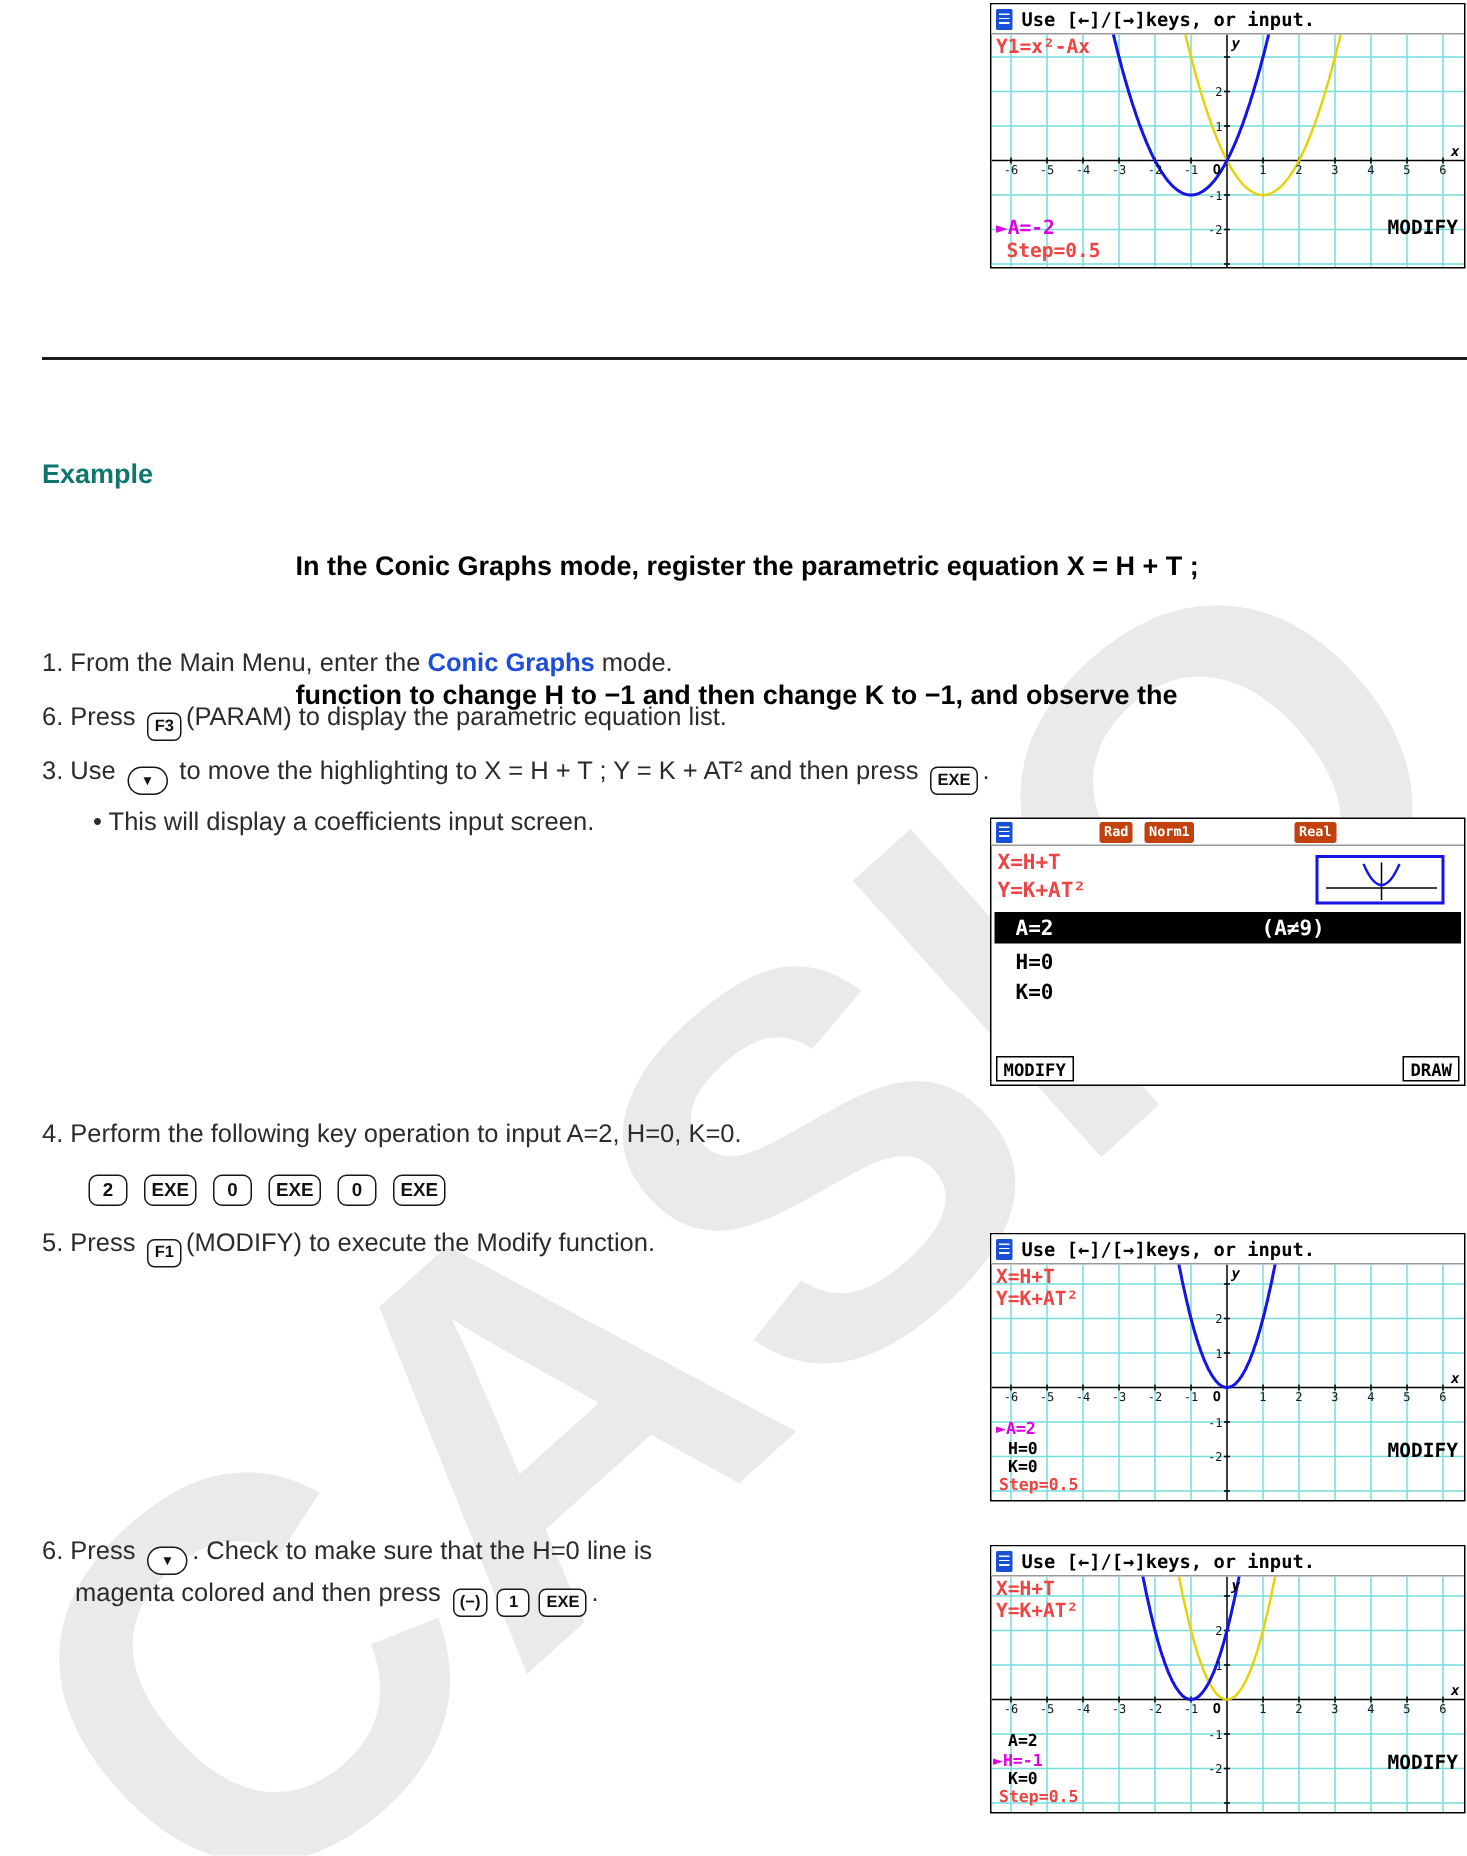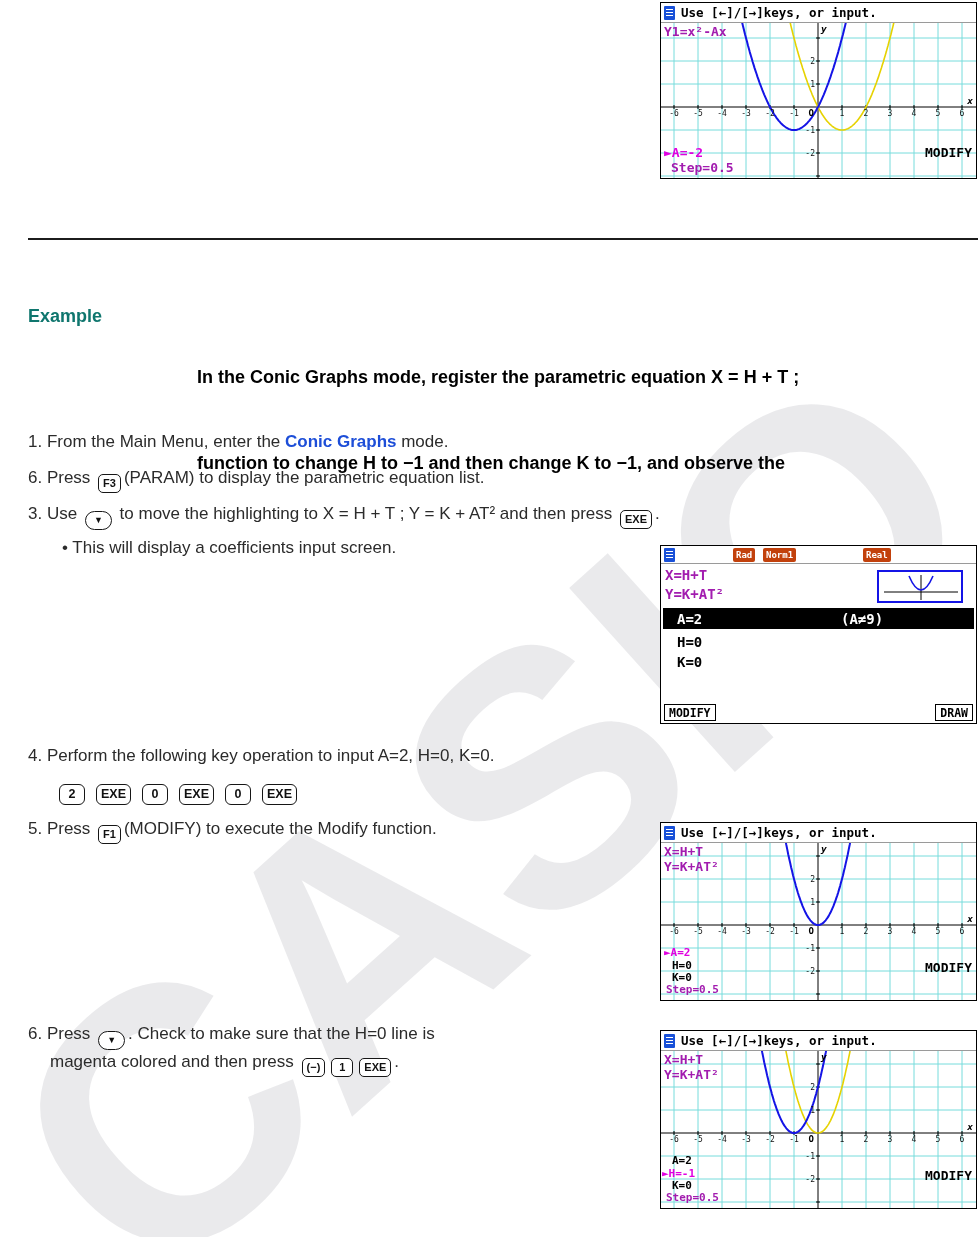--- a/index.html
+++ b/index.html
@@ -32,21 +32,21 @@
     gap:6px;padding:0 3px;background:#fff}
   .hdr-text{font:bold 12.5px "DejaVu Sans Mono",monospace;color:#000;white-space:pre}
   .file-icon{width:11px;height:14px;background:#1850d8;border-radius:1px;position:relative;flex:0 0 auto}
   .file-icon::after{content:"";position:absolute;left:2px;top:3px;right:2px;height:9px;
     background:repeating-linear-gradient(#fff 0 1px,transparent 1px 3px)}
   .chip{position:absolute;top:2px;background:#c2410c;color:#fff;font:bold 9px "DejaVu Sans Mono",monospace;
     padding:2px 3px;border-radius:2px}
   .graph{position:absolute;left:0;top:20px;display:block}
   .ov{position:absolute;font-family:"DejaVu Sans Mono",monospace;font-weight:bold;white-space:pre;z-index:5}
   .b14{font-size:14px}.b13{font-size:13px}.b11{font-size:11px}
-  .blue{color:#a21caf}.magenta{color:#e000e0}.black{color:#000}
+  .blue{color:#ef4444}.magenta{color:#e000e0}.black{color:#000}
   .tick{font:8px "DejaVu Sans Mono",monospace;fill:#111}
   .origin{font:bold 9px "DejaVu Sans Mono",monospace;fill:#000}
   .axisl{font:italic bold 9.5px "DejaVu Sans Mono",monospace;fill:#000}
 
   .preview{position:absolute;left:216px;top:24px;width:86px;height:33px;border:2px solid #1414e6;background:#fff;
     display:flex;align-items:center;justify-content:center;z-index:5}
   .hlrow{position:absolute;left:2px;right:2px;top:62px;height:21px;background:#000;color:#fff;
     font:bold 14px "DejaVu Sans Mono",monospace;display:flex;align-items:center;z-index:5}
   .hl-a{margin-left:14px}
   .hl-cond{position:absolute;left:178px}

